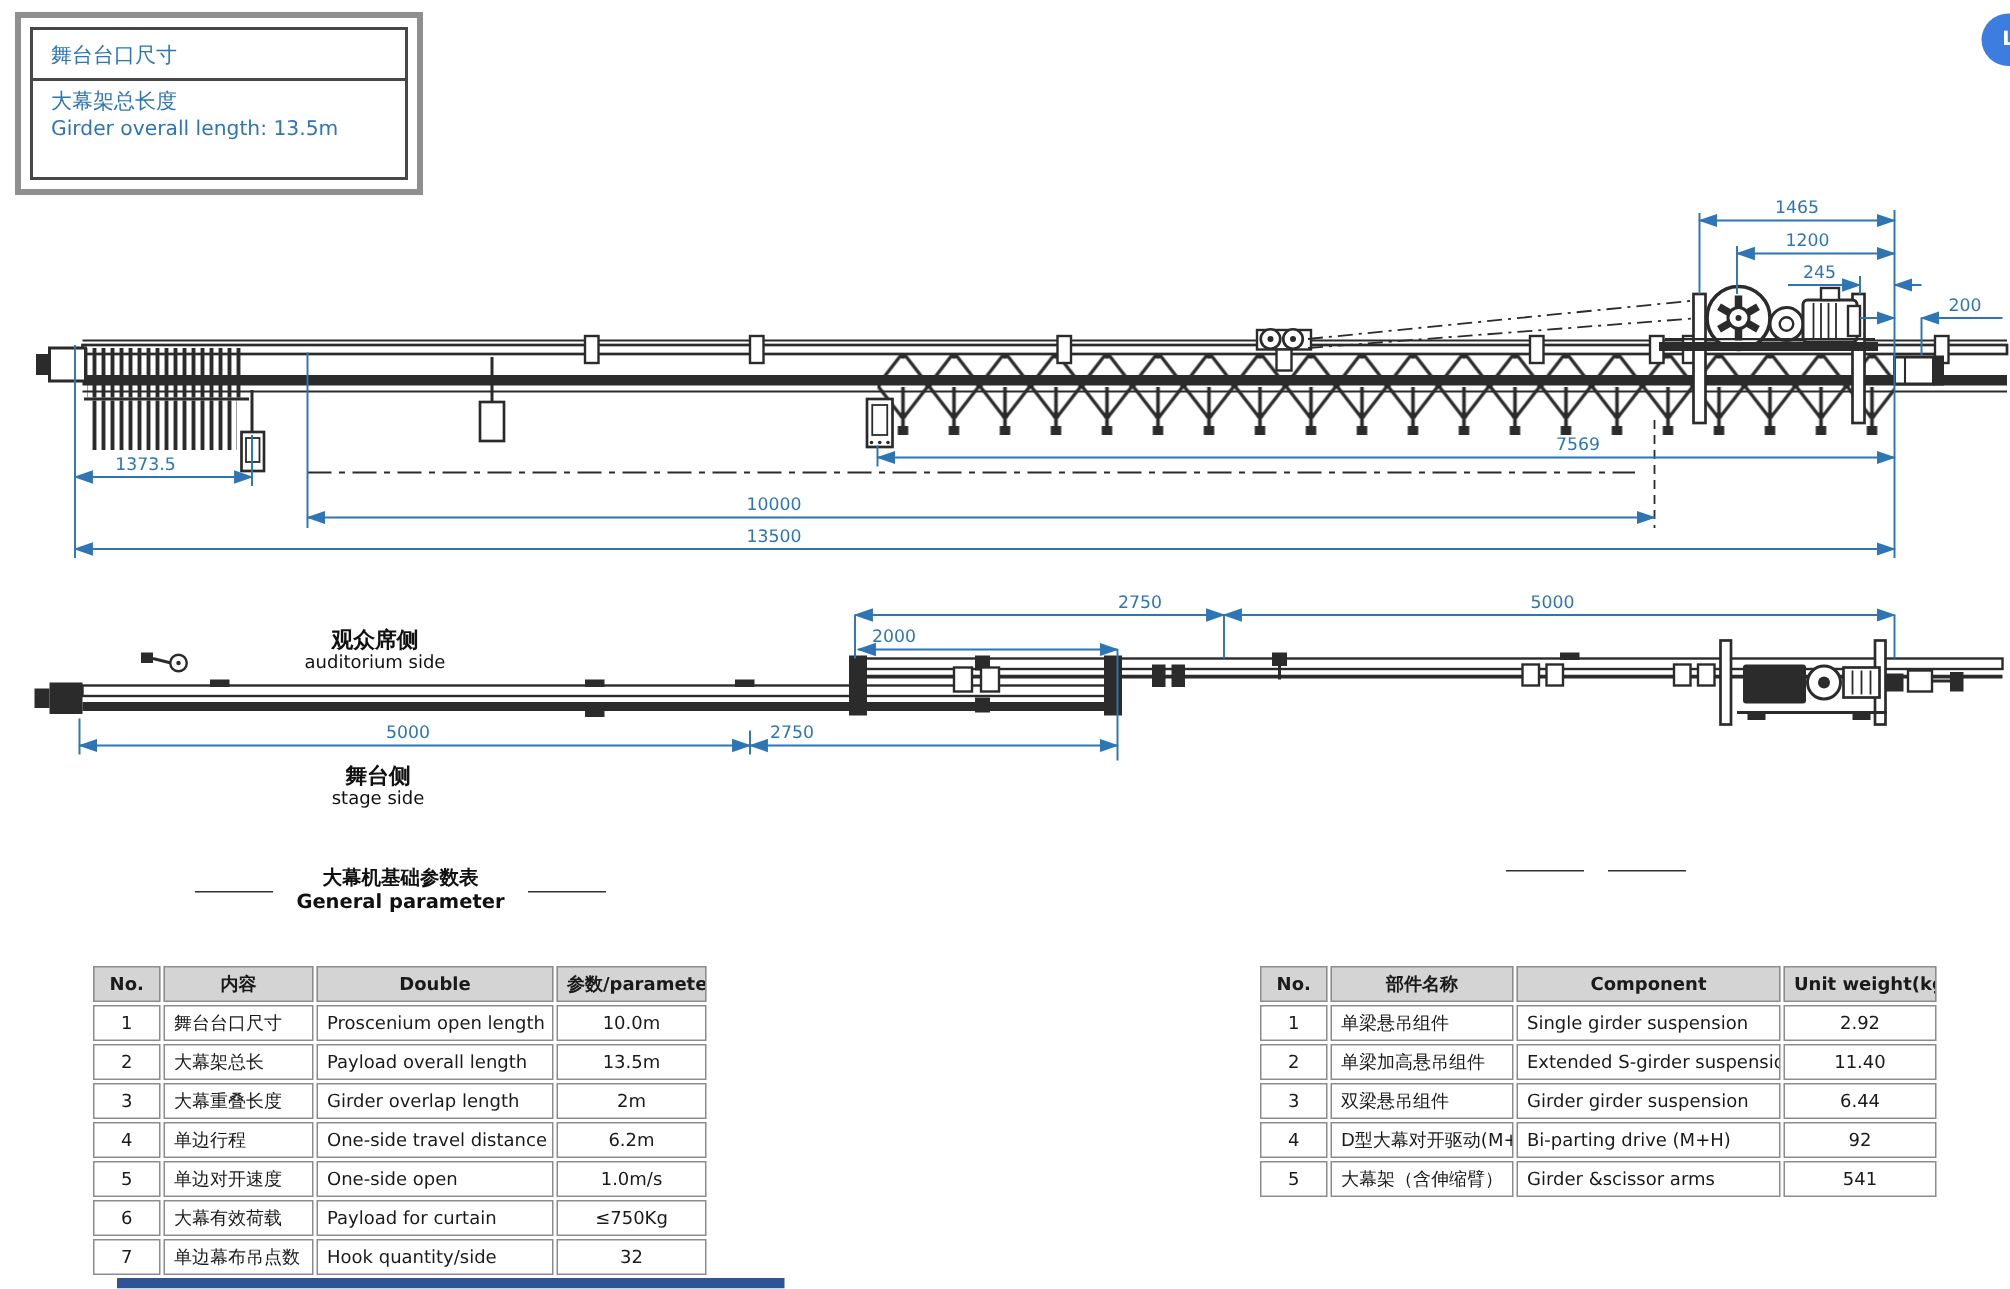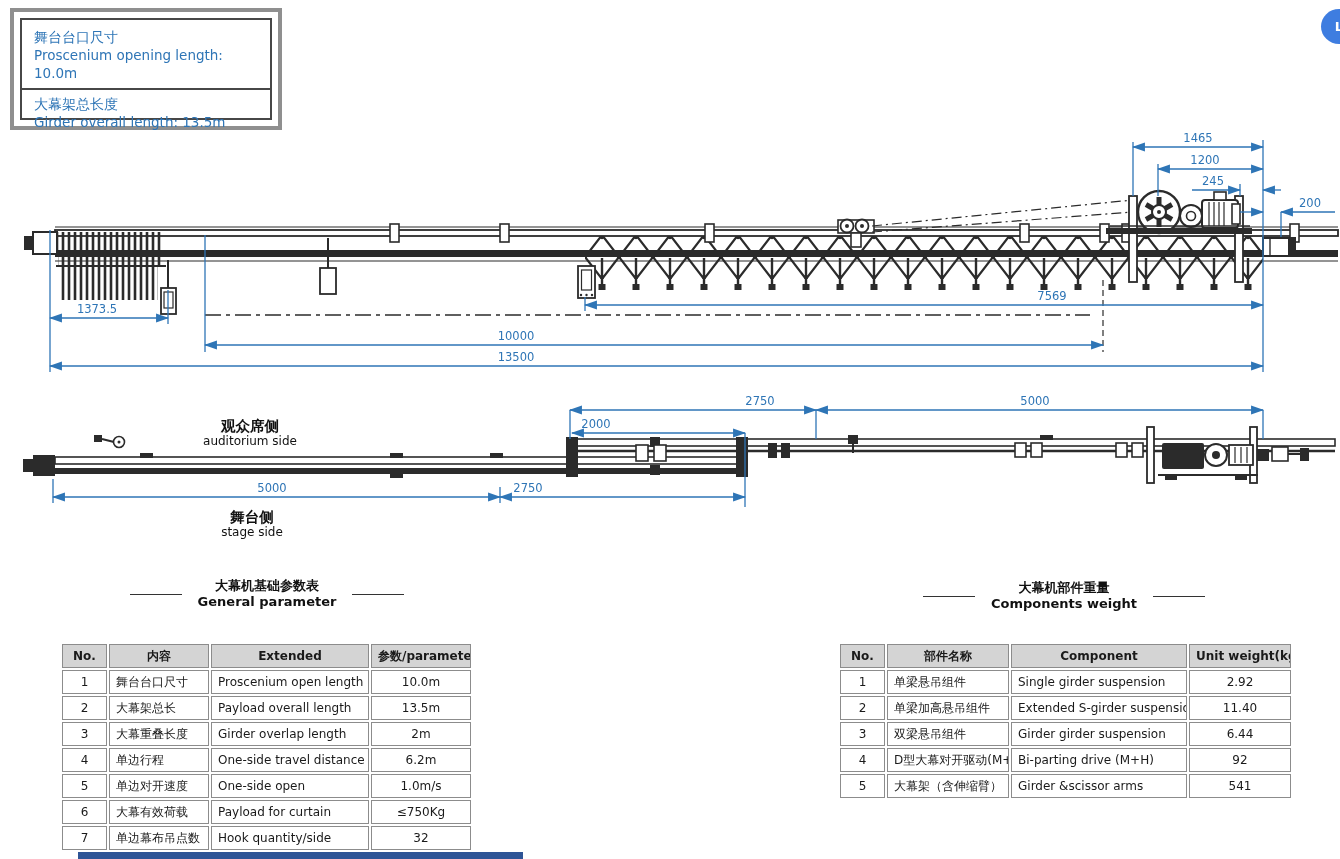--- a/index.html
+++ b/index.html
@@ -48,21 +48,20 @@
   .bottom-bar{position:absolute;left:78px;top:852px;width:445px;height:7px;background:#2e5496;}
   svg text{font-family:"DejaVu Sans","Liberation Sans",sans-serif;}
   .dim{fill:#2E75B6;font-size:11.5px;text-anchor:middle;}
 </style>
 </head>
 <body>
 
 <div class="info-box">
   <div class="info-inner">
     <div class="info-zh">舞台台口尺寸</div>
-    <div class="info-en">Proscenium opening length: 10.0m</div>
     <hr class="info-divider">
     <div class="info-zh">大幕架总长度</div>
     <div class="info-en">Girder overall length: 13.5m</div>
   </div>
 </div>
 
 <div class="float-btn">
   <span>L</span>
 </div>
 
@@ -329,21 +328,21 @@
   <colgroup>
       <col style="width:45px">
       <col style="width:100px">
       <col style="width:158px">
       <col style="width:100px">
     </colgroup>
   <tbody>
       <tr>
     <th>No.</th>
     <th>内容</th>
-    <th>Extended</th>
+    <th>Double</th>
     <th>参数/parameter</th>
   </tr>
   <tr>
     <td>1</td>
     <td class="al">舞台台口尺寸</td>
     <td class="al">Proscenium open length</td>
     <td>10.0m</td>
   </tr>
   <tr>
     <td>2</td>
@@ -379,24 +378,20 @@
     <td>7</td>
     <td class="al">单边幕布吊点数</td>
     <td class="al">Hook quantity/side</td>
     <td>32</td>
   </tr>
 </tbody>
   </table>
 
 <div class="table-title" style="left:838px;top:580px;width:452px;">
   <div class="title-rule"></div>
-  <div class="title-text">
-    <div>大幕机部件重量</div>
-    <div>Components weight</div>
-  </div>
   <div class="title-rule"></div>
 </div>
 
 <table class="param" style="left:838px;top:642px;width:455px;">
   <colgroup>
       <col style="width:45px">
       <col style="width:122px">
       <col style="width:176px">
       <col style="width:102px">
     </colgroup>

